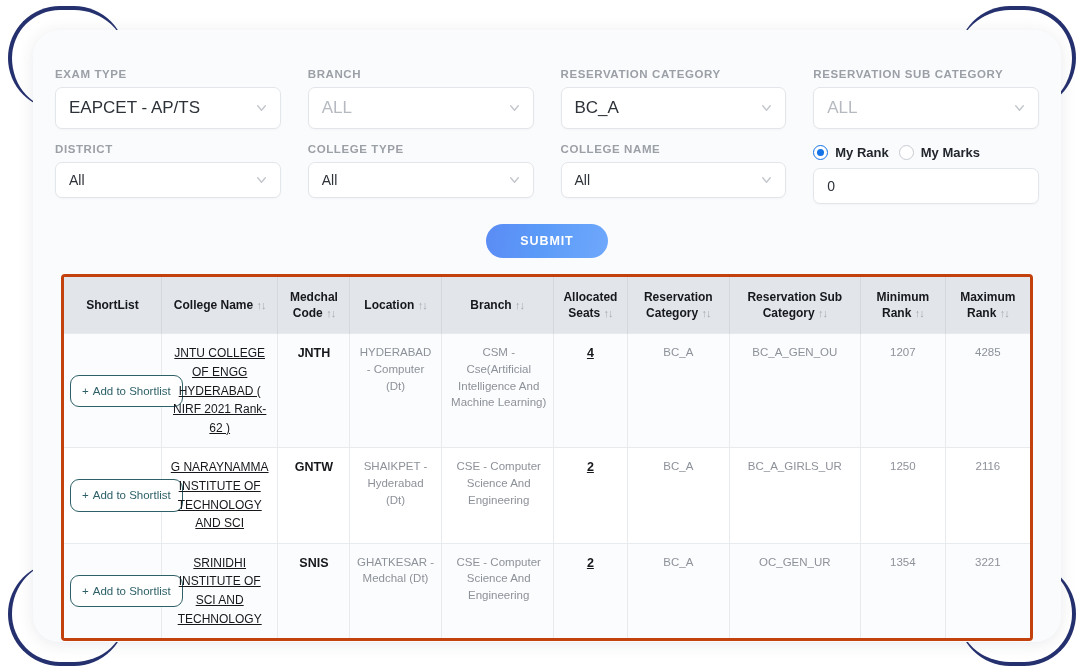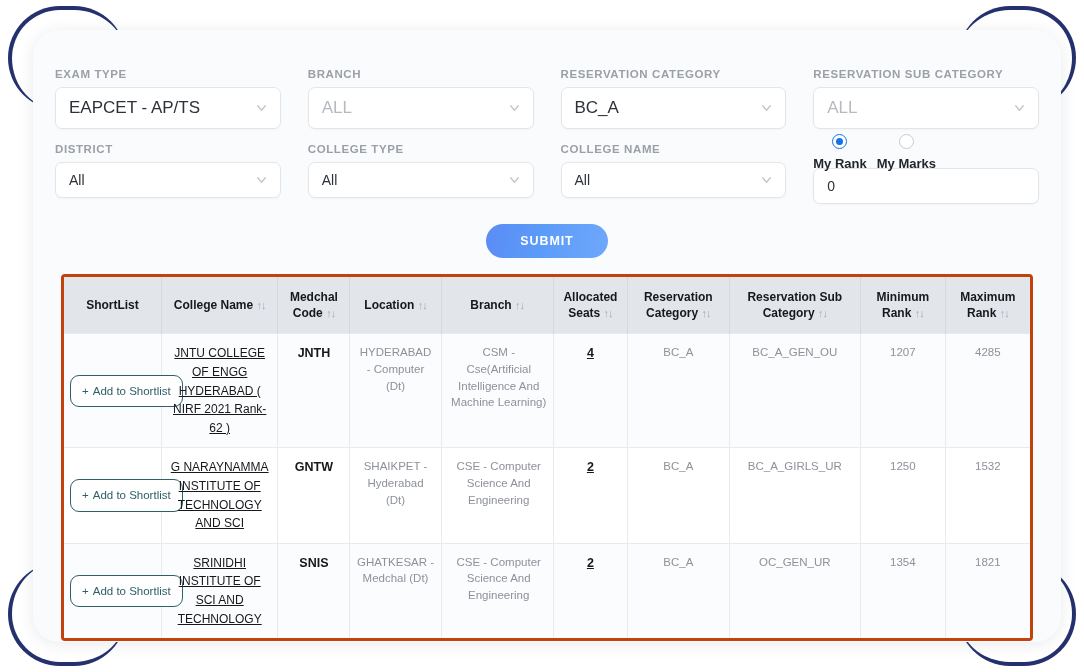--- a/index.html
+++ b/index.html
@@ -83,21 +83,21 @@
     border-radius: 7px;
     display: flex; align-items: center;
     padding: 0 13px;
     font-size: 14px;
     color: #2d3138;
     box-shadow: 0 1px 2px rgba(0,0,0,0.03);
   }
 
   
   .radio-row { display: flex; align-items: center; gap: 10px; margin-bottom: 7px; height: 18px; }
-  .radio { display: flex; align-items: center; gap: 7px; cursor: pointer; flex-direction: column; }
+  .radio { display: flex; align-items: center; gap: 7px; cursor: pointer; }
   .radio .dot {
     width: 15px; height: 15px; border-radius: 50%;
     border: 1.6px solid #c7cbd1; background: #fff;
     display: flex; align-items: center; justify-content: center;
   }
   .radio.on .dot { border-color: #1473e6; }
   .radio.on .dot::after {
     content: ""; width: 7px; height: 7px; border-radius: 50%;
     background: #1473e6;
   }
@@ -362,38 +362,38 @@
               </span>
             </td>
             <td class="c-name"><span class="clg-link">G NARAYNAMMA INSTITUTE OF TECHNOLOGY AND SCI</span></td>
             <td class="c-code">GNTW</td>
             <td>SHAIKPET - Hyderabad (Dt)</td>
             <td class="c-branch">CSE - Computer Science And Engineering</td>
             <td class="c-seats"><span class="seat-link">2</span></td>
             <td>BC_A</td>
             <td>BC_A_GIRLS_UR</td>
             <td class="c-num">1250</td>
-            <td class="c-num">1532</td>
+            <td class="c-num">2116</td>
           </tr>
 
           <tr style="height:95px">
             <td class="c-short">
               <span class="shortlist-btn">
                 <span>+</span>
                 <span>Add to Shortlist</span>
               </span>
             </td>
             <td class="c-name"><span class="clg-link">SRINIDHI INSTITUTE OF SCI AND TECHNOLOGY</span></td>
             <td class="c-code">SNIS</td>
             <td>GHATKESAR - Medchal (Dt)</td>
             <td class="c-branch">CSE - Computer Science And Engineering</td>
             <td class="c-seats"><span class="seat-link">2</span></td>
             <td>BC_A</td>
             <td>OC_GEN_UR</td>
             <td class="c-num">1354</td>
-            <td class="c-num">1821</td>
+            <td class="c-num">3221</td>
           </tr>
         </tbody>
       </table>
     </div>
 
   </div>
 </div>
 
 </body></html>

